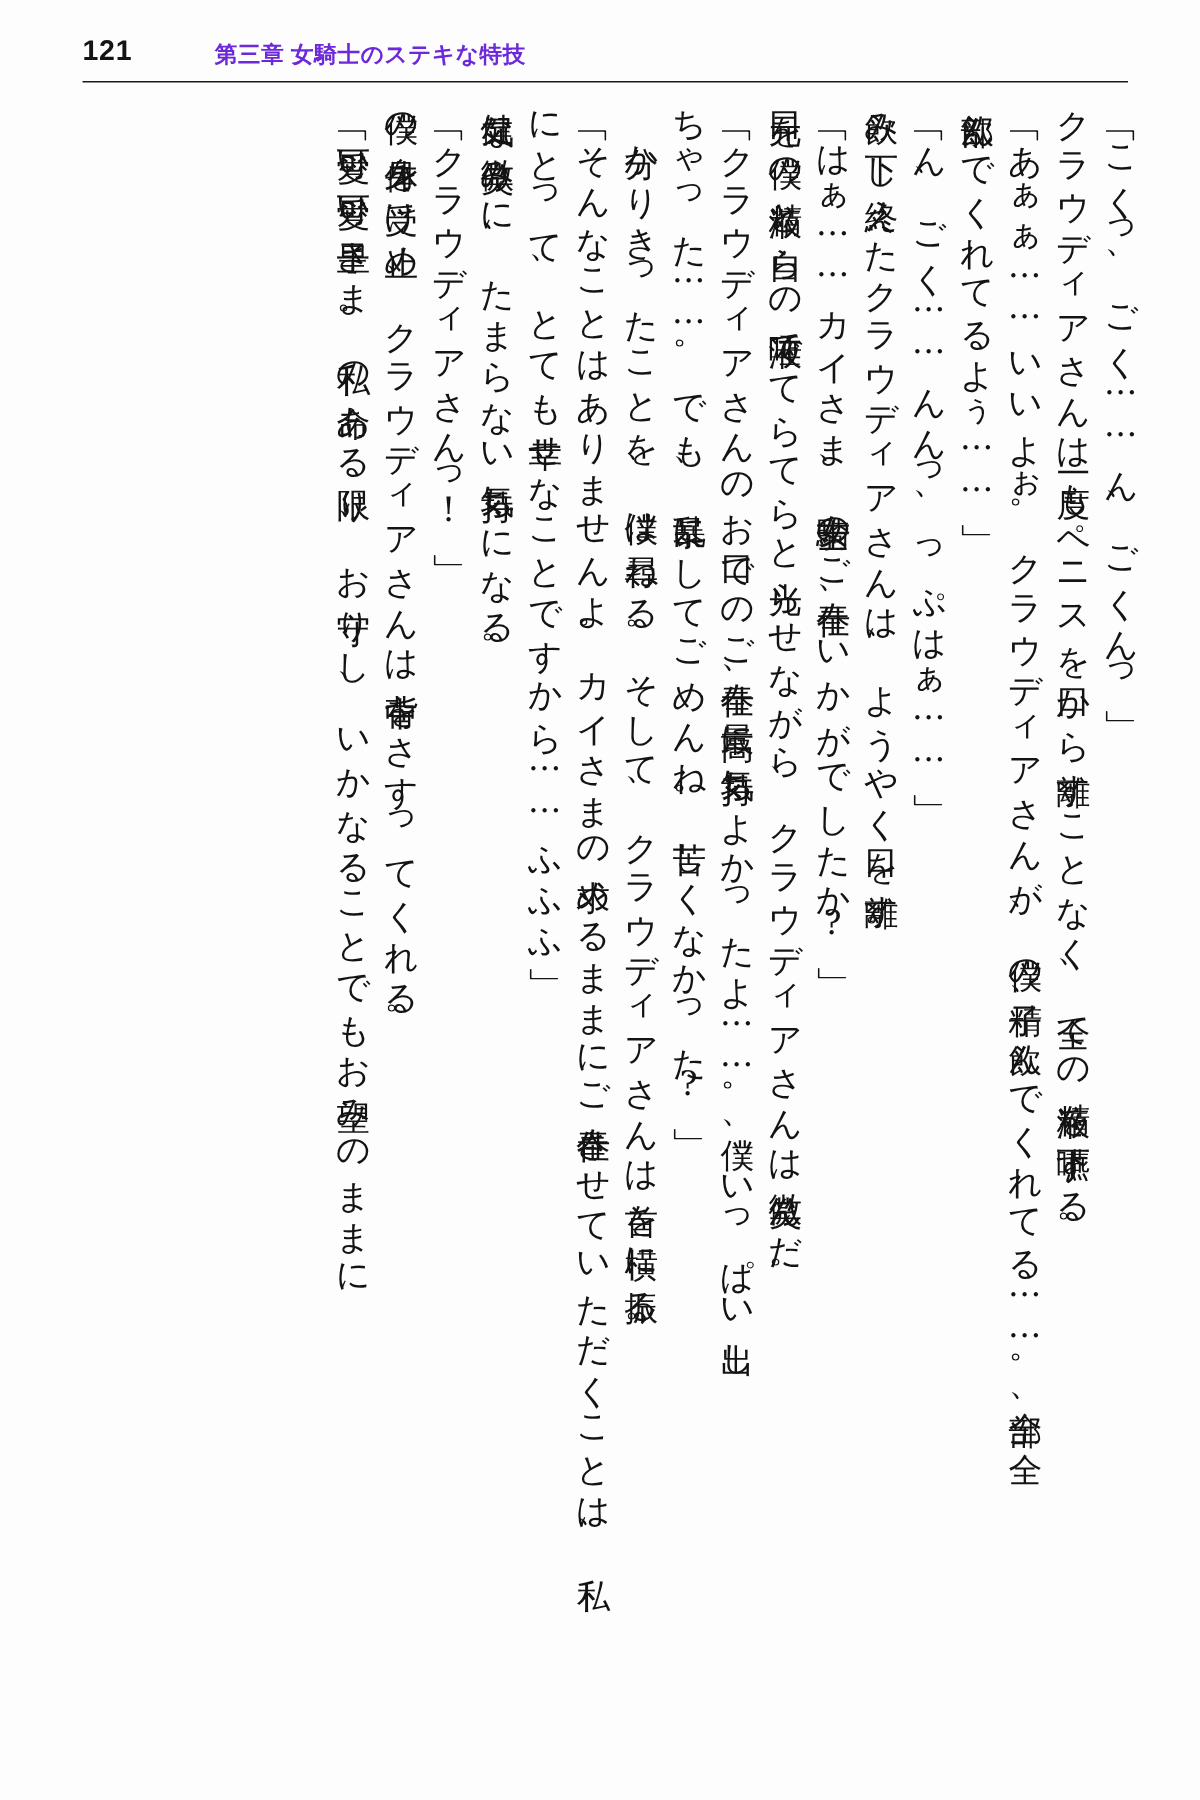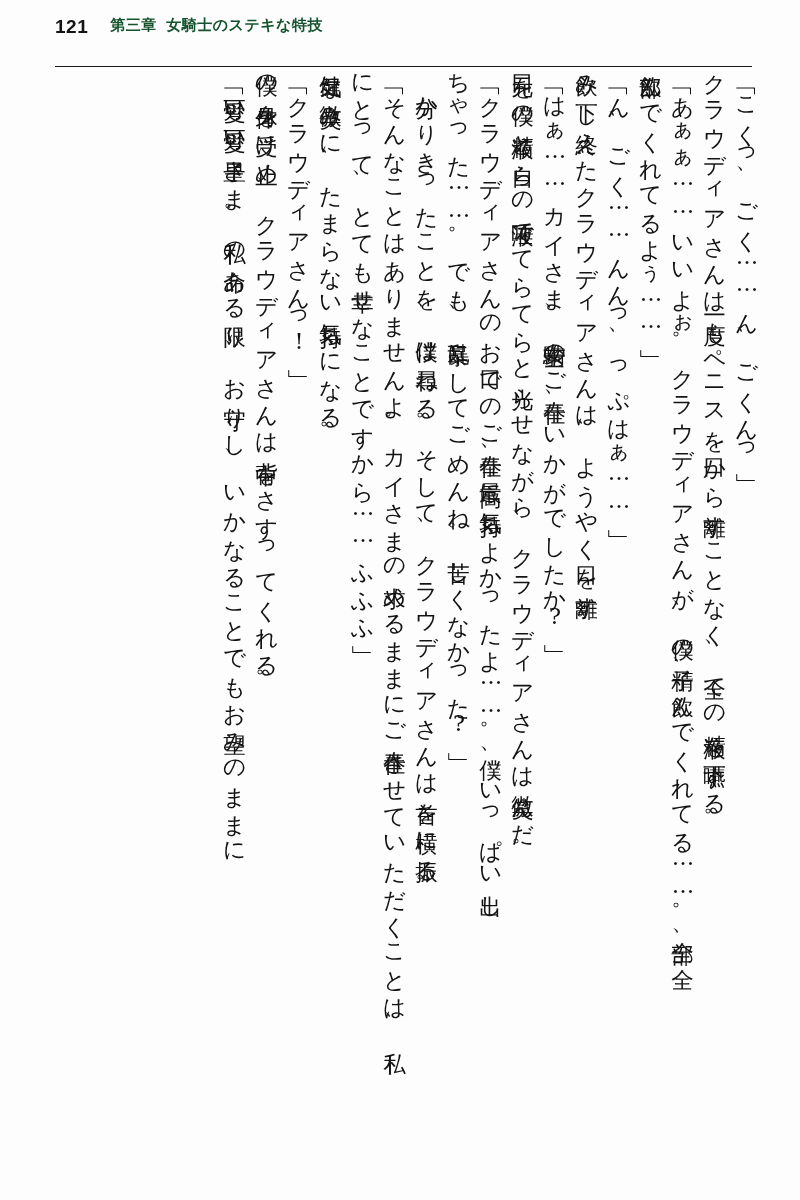--- a/index.html
+++ b/index.html
@@ -24,38 +24,39 @@
     background: #fdfdfd;
   }
   
   .page-header {
     position: absolute;
     top: 16px;
     left: 55px;
     right: 48px;
     height: 30px;
     display: flex;
-    align-items: flex-start;
+    align-items: flex-end;
     gap: 22px;
     border-bottom: 1.5px solid #1a1a1a;
-    padding-bottom: 20px;
+    padding-bottom: 8px;
   }
   .folio {
     font-family: "Liberation Sans", sans-serif;
     font-size: 19px;
     font-weight: bold;
     letter-spacing: 0.5px;
     color: #141414;
   }
   .chapter-title {
-    font-family: Liberation Mono, monospace;
+    font-family: Liberation Serif, serif;
     font-size: 15px;
     font-weight: bold;
-    color: #14532d;
+    color: #6d28d9;
     letter-spacing: 0.5px;
+    margin-left: 33px;
   }
 
   
   .body-area {
     position: absolute;
     top: 58px;
     left: 42px;
     width: 716px;
     height: 1130px;
     display: flex;

